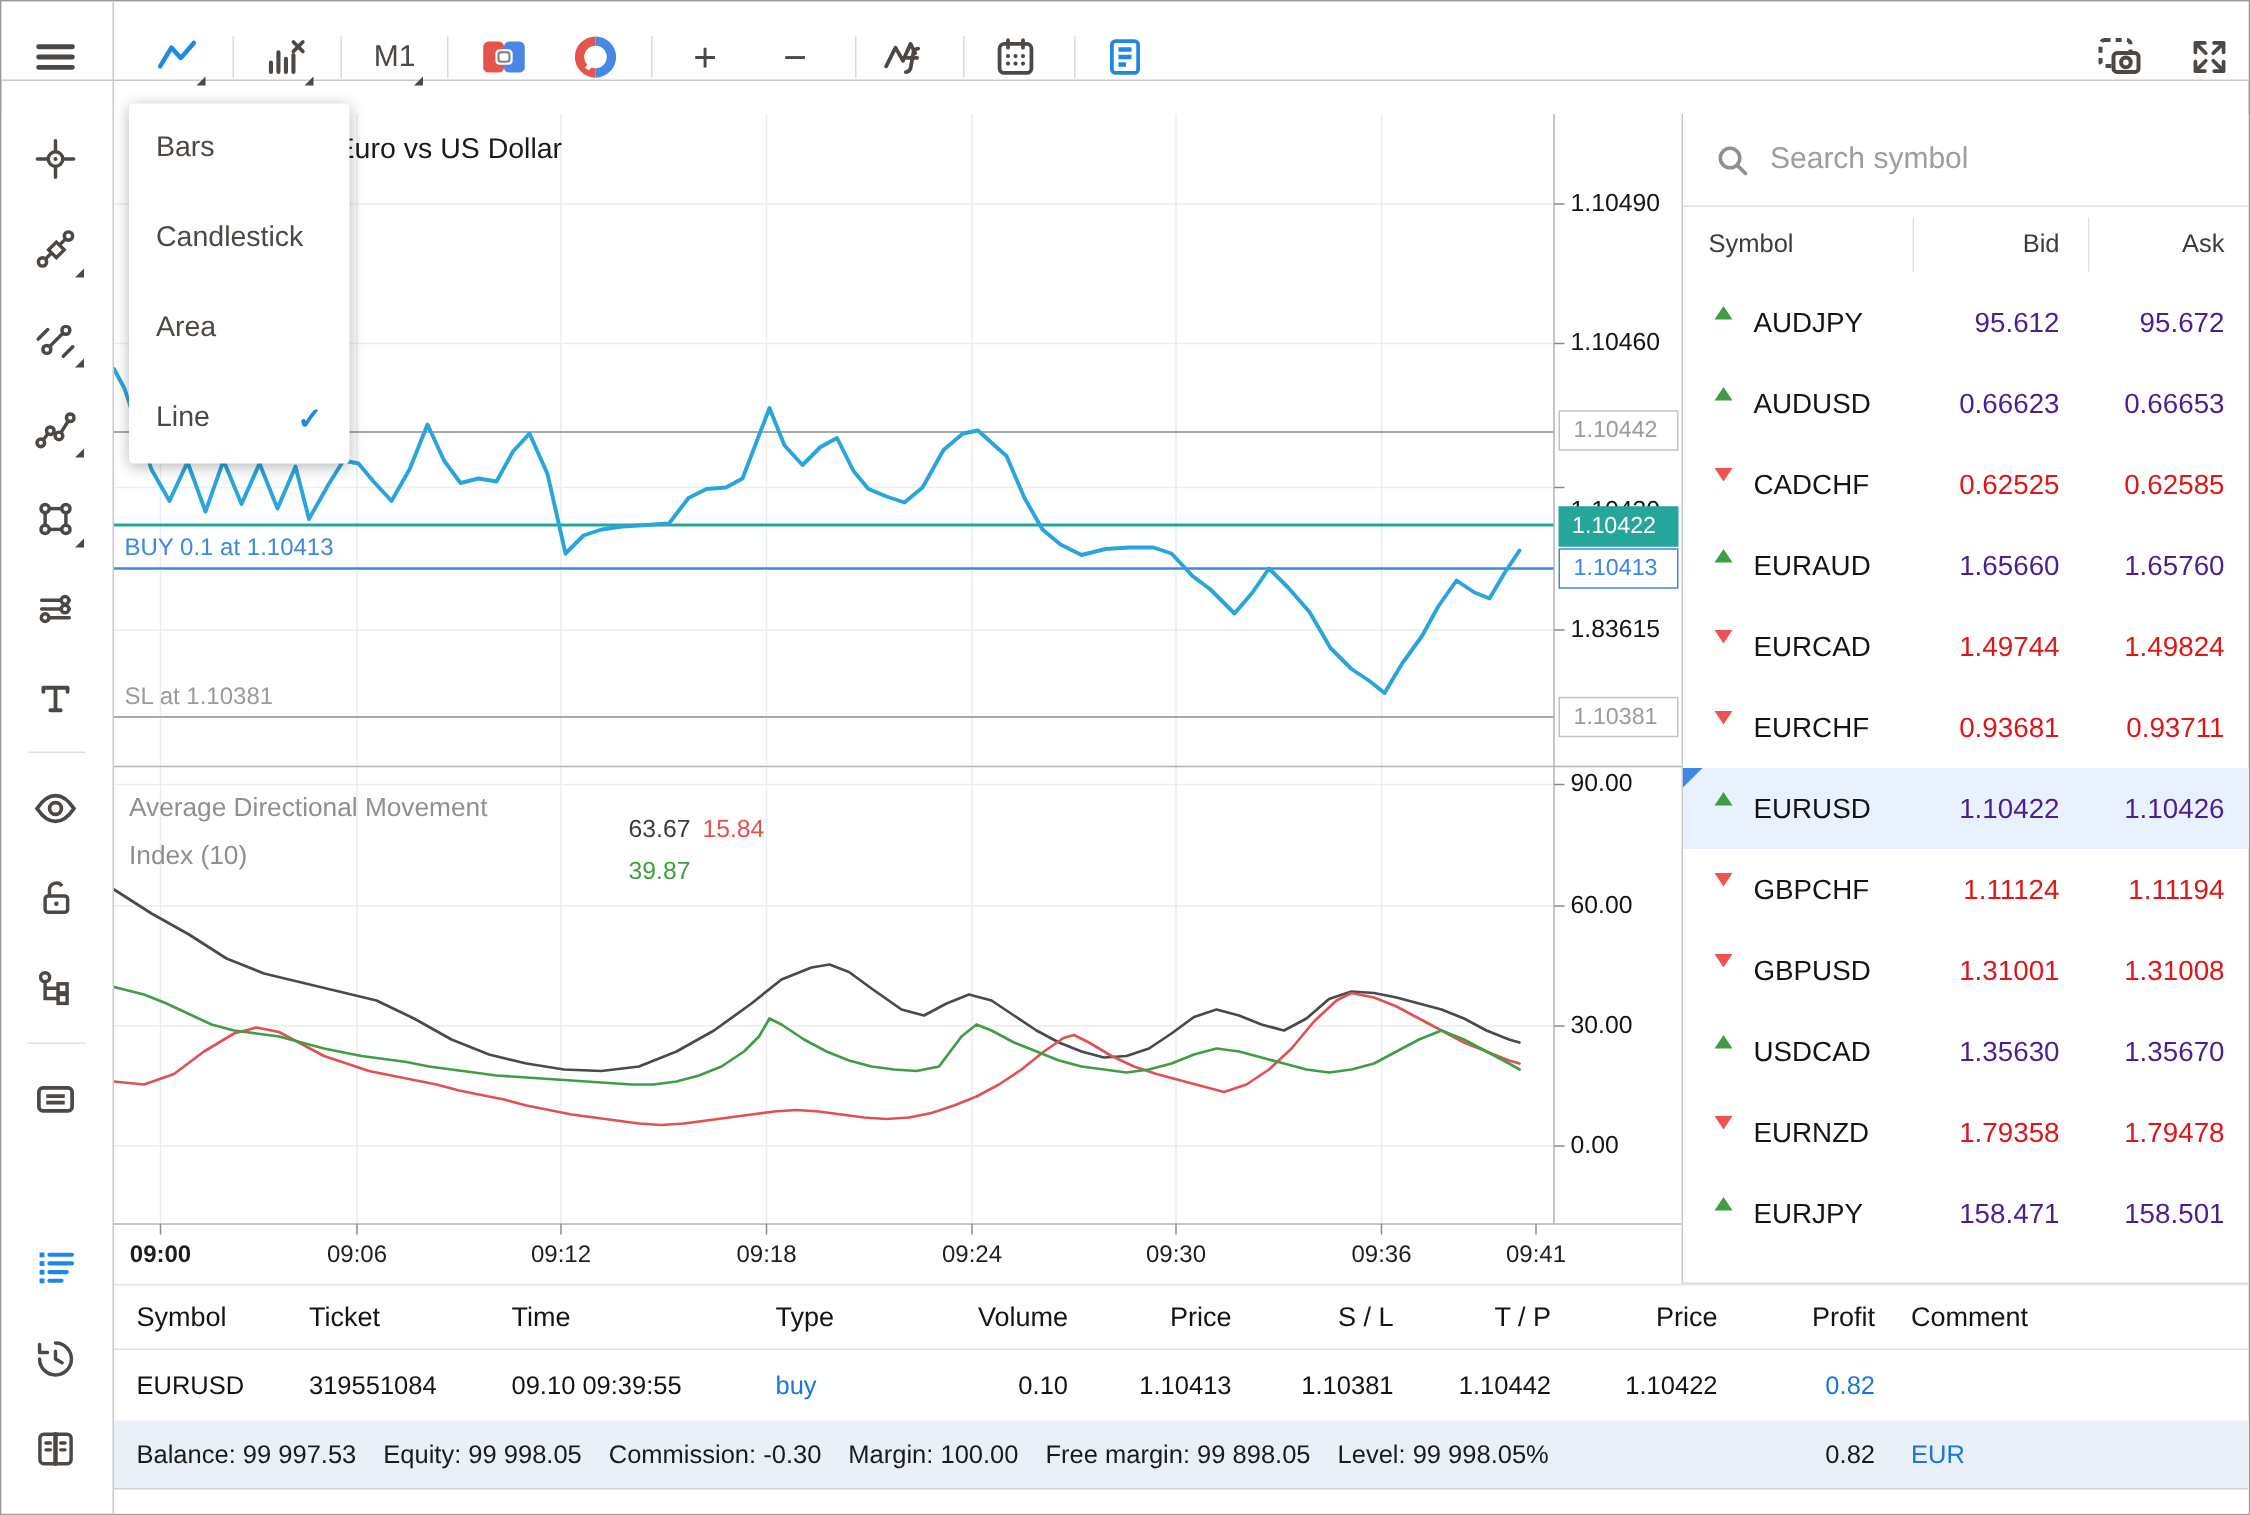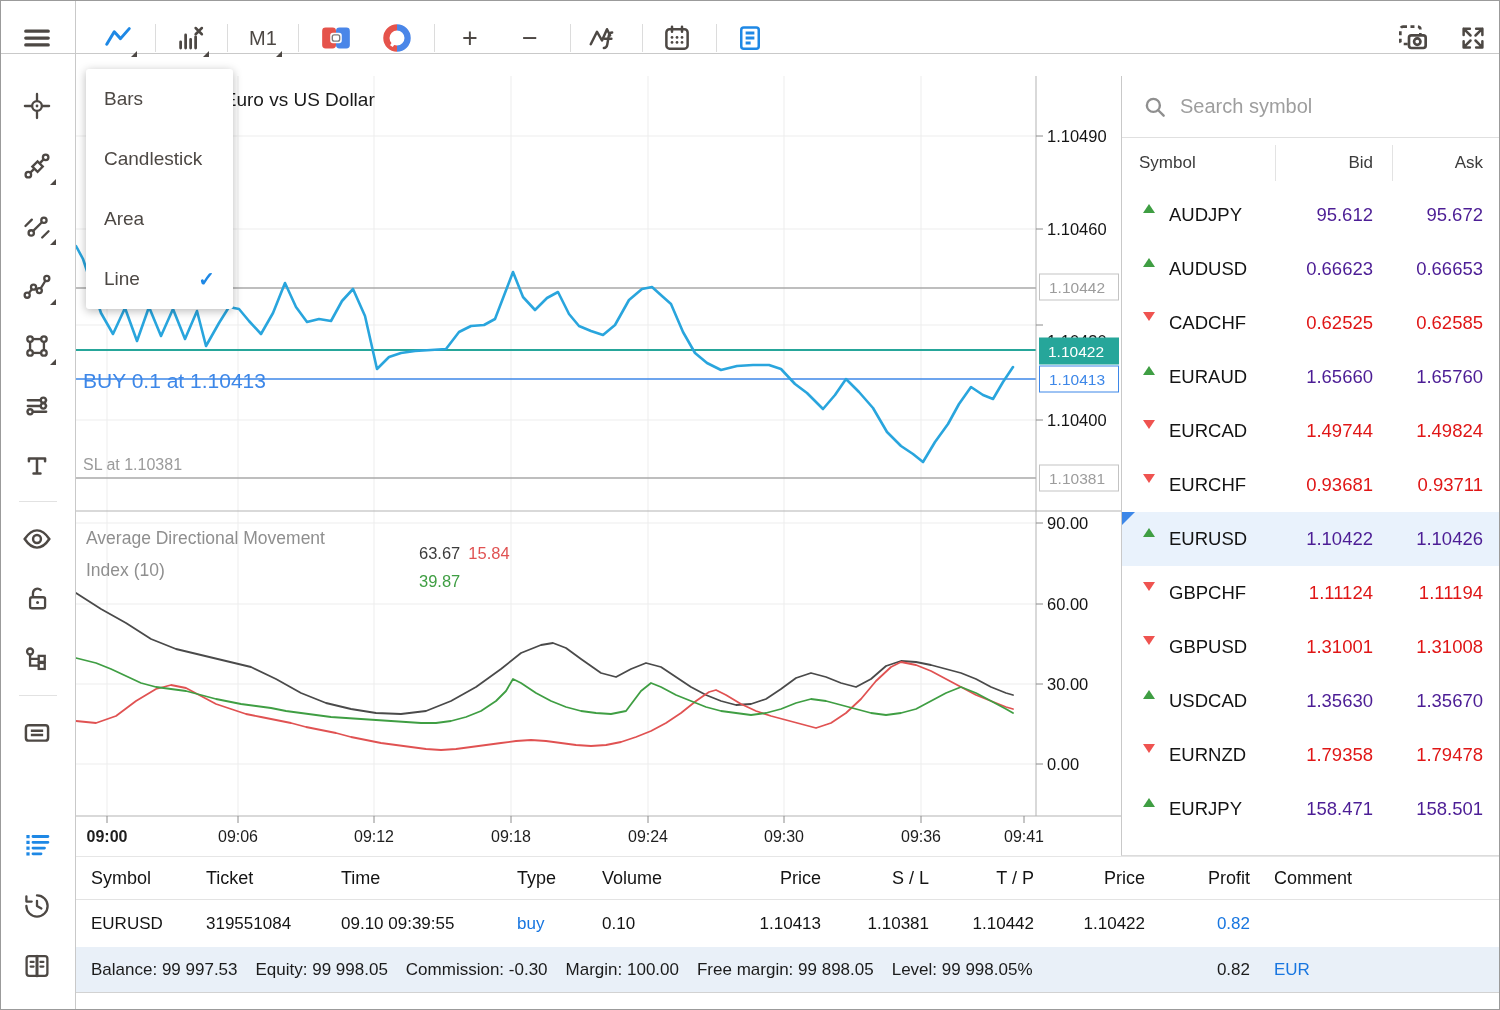--- a/index.html
+++ b/index.html
@@ -18,21 +18,21 @@
   
   .sidebar { position:absolute; left:0; top:75px; width:75px; height:935px; background:#fff; border-right:1px solid #c9c9c9; z-index:10; }
   .sbtn { position:absolute; left:14px; width:44px; height:44px; display:flex; align-items:center; justify-content:center; }
   .sdiv { position:absolute; left:18px; width:38px; height:1px; background:#e2e2e2; }
 
   
   #chart-svg { position:absolute; left:0; top:0; z-index:1; }
   .overlay { position:absolute; left:0; top:0; width:1500px; height:1010px; z-index:2; pointer-events:none; }
   .overlay > * { pointer-events:auto; }
   .chart-title { position:absolute; left:95px; top:88px; font-size:19px; color:#1a1a1a; }
-  .buy-label { position:absolute; left:82px; top:368px; font-size:21px; color:#3d87e8; }
+  .buy-label { position:absolute; left:82px; top:356px; font-size:16px; color:#3d87e8; }
   .sl-label  { position:absolute; left:82px; top:455px; font-size:16px; color:#9b9b9b; }
   .ind-name { position:absolute; left:85px; top:521px; font-size:17.5px; color:#8f8f8f; line-height:32px; }
   .ind-vals { position:absolute; left:418px; top:538px; font-size:16.5px; line-height:28px; }
   .v-adx { color:#3c3c3c; } .v-minus { color:#e05252; margin-left:8px; } .v-plus { color:#3f9e43; }
 
   .pa { position:absolute; left:1038px; width:80px; height:27px; transform:translateY(-50%); display:flex; align-items:center; padding-left:9px; font-size:15.5px; background:#fff; }
   .pa.s-plain { left:1046px; width:auto; padding-left:0; color:#141414; font-size:16.5px; background:transparent; }
   .pa.s-tp-box { border:1px solid #c3c3c3; color:#9c9c9c; }
   .pa.s-current { background:#26a69a; color:#fff; }
   .pa.s-entry-box { border:1px solid #3d87e8; color:#3d87e8; }
@@ -65,21 +65,21 @@
   .up .arr { border-bottom:9px solid #3f9e43; }
   .down .arr { border-top:9px solid #ef5350; }
   .up .num { color:#4c1d95; } .down .num { color:#e01616; }
 
   
   .bottom { position:absolute; left:75px; top:855px; width:1425px; height:155px; background:#fff; z-index:6; border-top:1px solid #e6e6e6; }
   .prow { display:flex; align-items:center; padding-left:15px; }
   .p-head { height:43px; border-bottom:1px solid #e3e3e3; font-size:18px; color:#141414; }
   .p-data { height:47px; font-size:17px; color:#141414; }
   .col-symbol{width:115px;} .col-ticket{width:135px;} .col-time{width:176px;} .col-type{width:85px;}
-  .col-volume{width:110px;} .col-price{width:109px;text-align:right;} .col-sl{width:108px;text-align:right;}
+  .col-volume{width:110px;text-align:right;} .col-price{width:109px;text-align:right;} .col-sl{width:108px;text-align:right;}
   .col-tp{width:105px;text-align:right;} .col-price2{width:111px;text-align:right;} .col-profit{width:105px;text-align:right;}
   .col-comment{padding-left:24px;flex:1;}
   .c-blue { color:#1876e0; }
   .acct { position:relative; height:45px; background:#e9f0f8; display:flex; align-items:center; padding-left:15px; font-size:17px; color:#1b1b1b; }
   .acct-item { margin-right:18px; }
   .acct-profit { position:absolute; left:1069px; width:105px; text-align:right; }
   .acct-cur { position:absolute; left:1198px; color:#1876e0; }
   .strip { height:20px; background:#fff; border-top:1px solid #d2d2d2; }
 
   svg.icon { display:block; }
@@ -368,21 +368,21 @@
         <div class="pa s-plain" style="top: 324px; margin-top: 16px;">
           <span>1.10430</span>
         </div>
         <div class="pa s-current" style="top: 350px;">
           <span>1.10422</span>
         </div>
         <div class="pa s-entry-box" style="top: 378px;">
           <span>1.10413</span>
         </div>
         <div class="pa s-plain" style="top: 419px;">
-          <span>1.10400</span>
+          <span>1.83615</span>
         </div>
         <div class="pa s-tp-box" style="top: 477px;">
           <span>1.10381</span>
         </div>
       </div>
     <div>
 
     <div class="ia" style="top: 522px;"><span>90.00</span></div>
         <div class="ia" style="top: 603px;"><span>60.00</span></div>
         <div class="ia" style="top: 683px;"><span>30.00</span></div>

